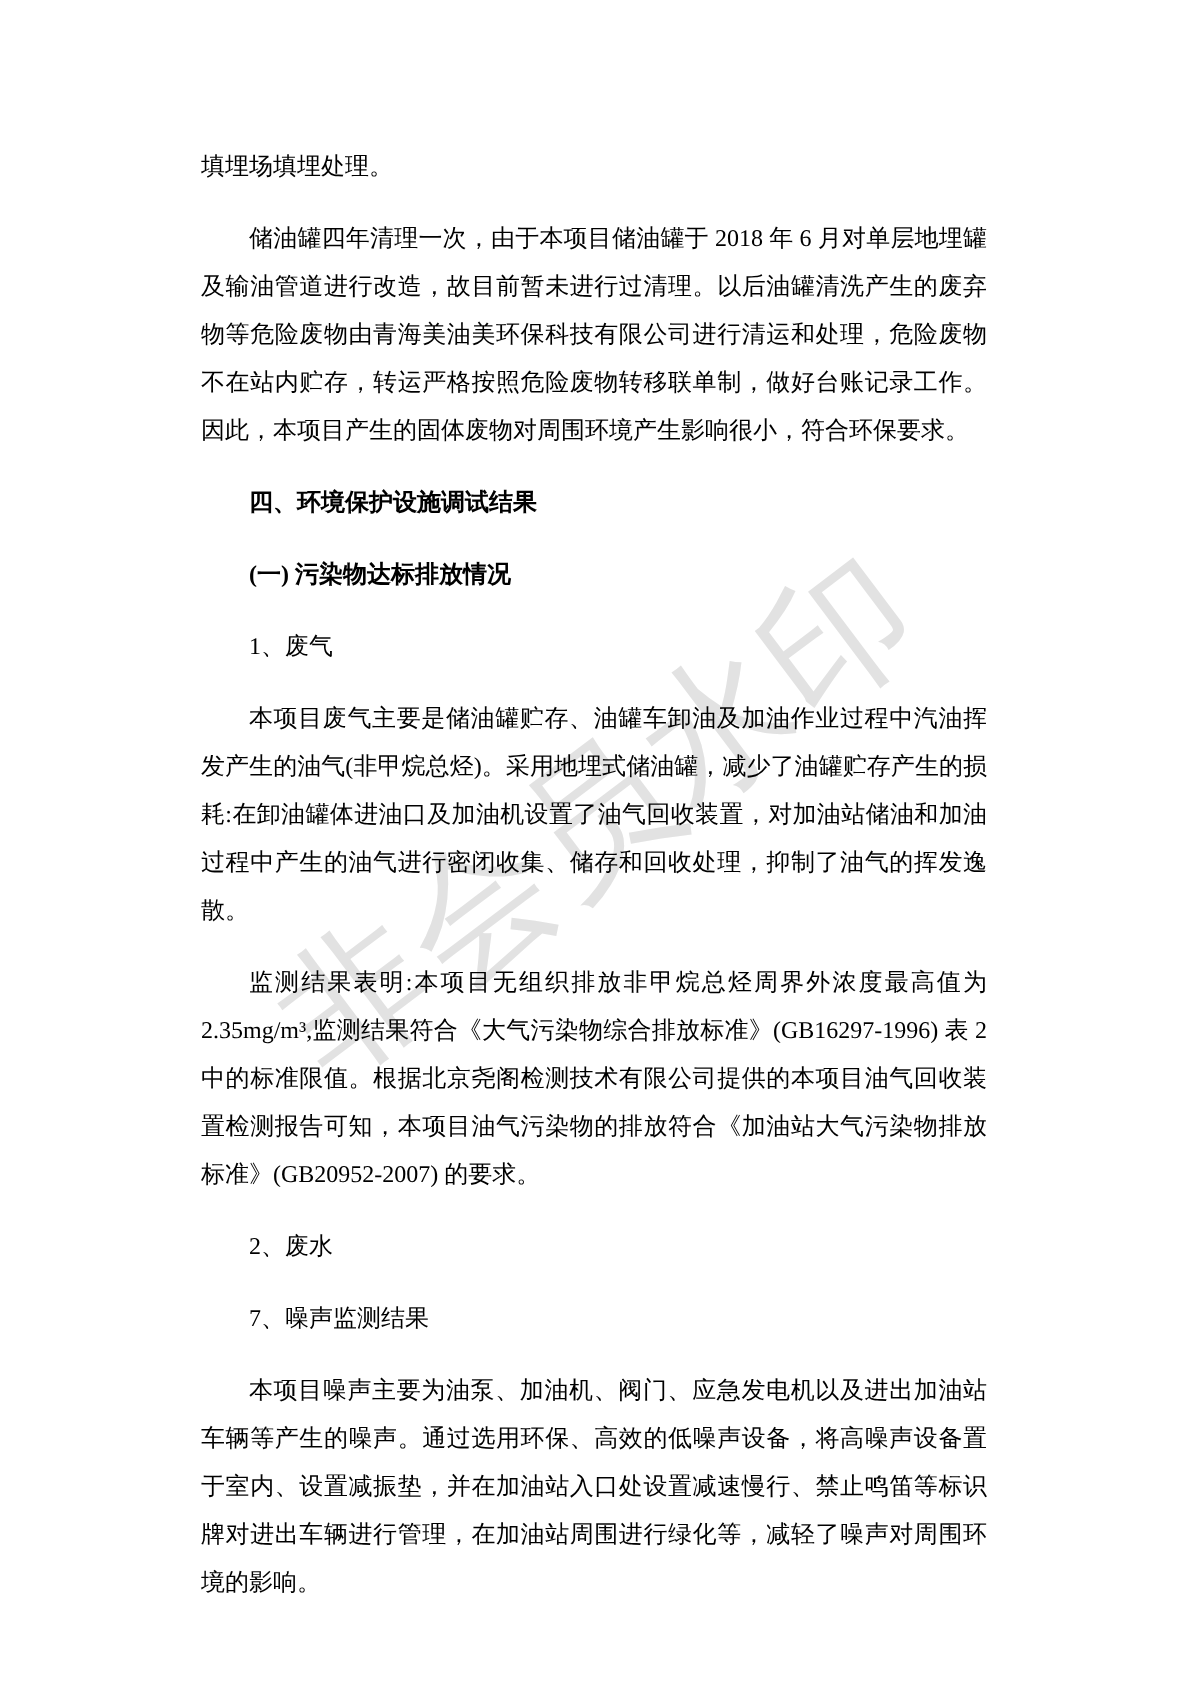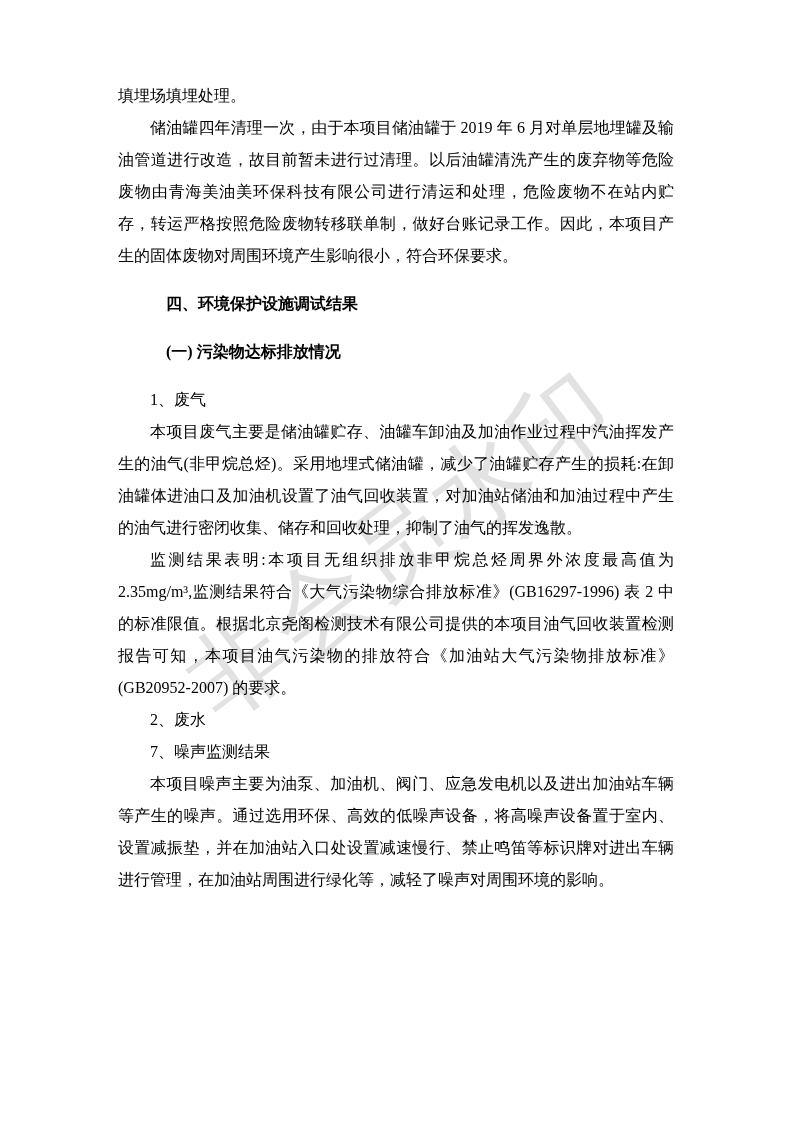--- a/index.html
+++ b/index.html
@@ -37,21 +37,21 @@
     top: 80px;
     width: 556px;
     z-index: 1;
     font-size: 16px;
     line-height: 32px;
     color: #000000;
     text-align: justify;
     text-justify: inter-ideograph;
   }
   .para {
-    margin: 0;
+    margin: 16px;
     padding: 0;
   }
   .indent {
     text-indent: 2em;
   }
   .heading {
     margin: 16px;
     padding: 0;
     font-weight: bold;
     font-size: 16px;
@@ -62,21 +62,21 @@
 <body>
 
 <div class="page">
 
   <div class="watermark" style="color: rgb(226, 226, 226);">非会员水印</div>
 
   <div class="content">
 
     <p class="para">填埋场填埋处理。</p>
 
-    <p class="para indent">储油罐四年清理一次，由于本项目储油罐于 2019 年 6 月对单层地埋罐及输油管道进行改造，故目前暂未进行过清理。以后油罐清洗产生的废弃物等危险废物由青海美油美环保科技有限公司进行清运和处理，危险废物不在站内贮存，转运严格按照危险废物转移联单制，做好台账记录工作。因此，本项目产生的固体废物对周围环境产生影响很小，符合环保要求。</p>
+    <p class="para indent">储油罐四年清理一次，由于本项目储油罐于 2018 年 6 月对单层地埋罐及输油管道进行改造，故目前暂未进行过清理。以后油罐清洗产生的废弃物等危险废物由青海美油美环保科技有限公司进行清运和处理，危险废物不在站内贮存，转运严格按照危险废物转移联单制，做好台账记录工作。因此，本项目产生的固体废物对周围环境产生影响很小，符合环保要求。</p>
 
     <h3 class="heading indent">四、环境保护设施调试结果</h3>
 
     <h4 class="heading indent">(一) 污染物达标排放情况</h4>
 
     <p class="para indent">1、废气</p>
 
     <p class="para indent">本项目废气主要是储油罐贮存、油罐车卸油及加油作业过程中汽油挥发产生的油气(非甲烷总烃)。采用地埋式储油罐，减少了油罐贮存产生的损耗:在卸油罐体进油口及加油机设置了油气回收装置，对加油站储油和加油过程中产生的油气进行密闭收集、储存和回收处理，抑制了油气的挥发逸散。</p>
 
     <p class="para indent">监测结果表明:本项目无组织排放非甲烷总烃周界外浓度最高值为2.35mg/m³,监测结果符合《大气污染物综合排放标准》(GB16297-1996) 表 2 中的标准限值。根据北京尧阁检测技术有限公司提供的本项目油气回收装置检测报告可知，本项目油气污染物的排放符合《加油站大气污染物排放标准》(GB20952-2007) 的要求。</p>

